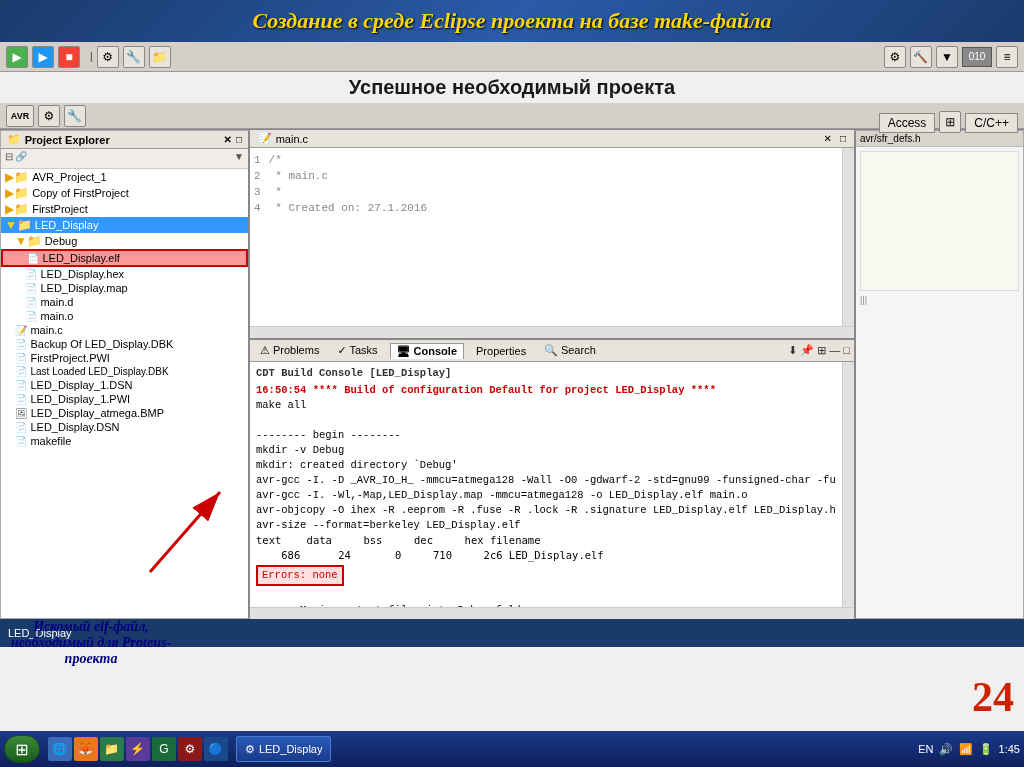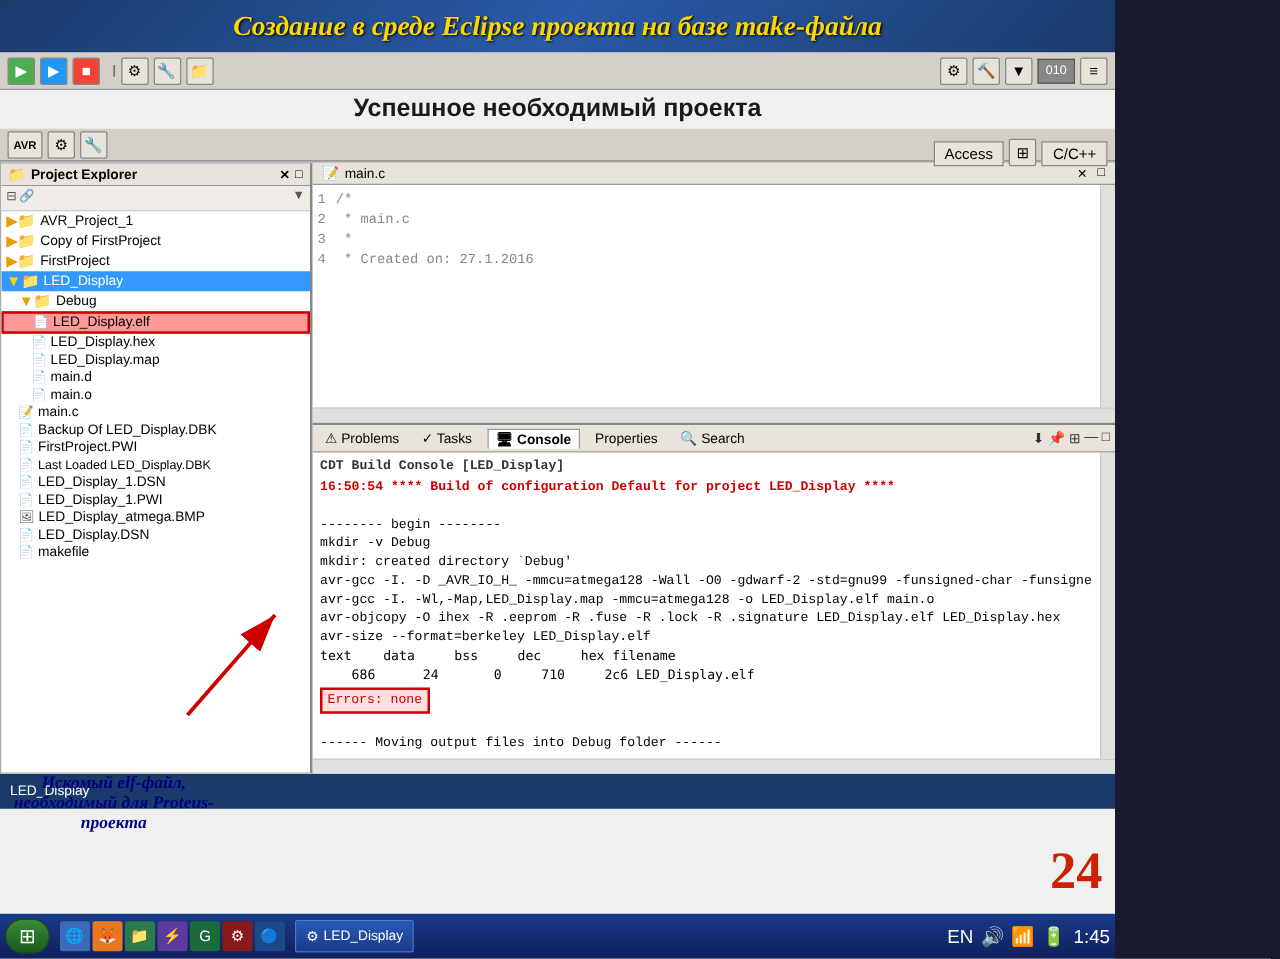--- a/index.html
+++ b/index.html
@@ -7,21 +7,21 @@
       width: 1024px;
       height: 767px;
       overflow: hidden;
       font-family: Arial, sans-serif;
       background: #1a1a2e;
       position: relative;
     }
 
     
     .slide {
-      width: 892px;
+      width: 1024px;
       height: 767px;
       background: #f0f0f0;
       position: relative;
       overflow: hidden;
     }
 
     
     .slide-title {
       background: linear-gradient(135deg, #1a3a6b, #2a5aa8, #1a3a6b);
       padding: 8px 16px;
@@ -264,21 +264,21 @@
       align-items: center;
       gap: 4px;
     }
 
     .taskbar-right {
       margin-left: auto;
       display: flex;
       align-items: center;
       gap: 6px;
       color: white;
-      font-size: 15px;
+      font-size: 11px;
     }
 
     .slide-number {
       position: absolute;
       bottom: 46px;
       right: 10px;
       font-size: 42px;
       font-weight: bold;
       color: #cc2200;
       font-family: 'Times New Roman', serif;
@@ -484,20 +484,21 @@
             <span style="font-size:11px;cursor:pointer;color:#333;">📌</span>
             <span style="font-size:11px;cursor:pointer;color:#333;">⊞</span>
             <span style="font-size:11px;cursor:pointer;color:#333;">—</span>
             <span style="font-size:11px;cursor:pointer;color:#333;">□</span>
           </div>
         </div>
         <div style="display:flex;flex:1;overflow:hidden;">
           <div class="console-content" style="flex:1;overflow:auto;">
             <div class="console-header">CDT Build Console [LED_Display]</div>
             <div style="color:#cc0000;font-weight:bold;">16:50:54 **** Build of configuration Default for project LED_Display ****</div>
+            <div>make all</div>
             <div>&nbsp;</div>
             <div>-------- begin --------</div>
             <div>mkdir -v Debug</div>
             <div>mkdir: created directory `Debug'</div>
             <div style="overflow:hidden;white-space:nowrap;">avr-gcc -I. -D _AVR_IO_H_ -mmcu=atmega128 -Wall -O0 -gdwarf-2 -std=gnu99 -funsigned-char -funsigned-bitfi</div>
             <div style="overflow:hidden;white-space:nowrap;">avr-gcc -I. -Wl,-Map,LED_Display.map -mmcu=atmega128 -o LED_Display.elf main.o</div>
             <div style="overflow:hidden;white-space:nowrap;">avr-objcopy -O ihex -R .eeprom -R .fuse -R .lock -R .signature LED_Display.elf LED_Display.hex</div>
             <div>avr-size --format=berkeley LED_Display.elf</div>
             <div style="font-family:monospace;">   text&nbsp;&nbsp;&nbsp;&nbsp;data&nbsp;&nbsp;&nbsp;&nbsp;&nbsp;bss&nbsp;&nbsp;&nbsp;&nbsp;&nbsp;dec&nbsp;&nbsp;&nbsp;&nbsp;&nbsp;hex filename</div>
             <div style="font-family:monospace;">&nbsp;&nbsp;&nbsp;&nbsp;686&nbsp;&nbsp;&nbsp;&nbsp;&nbsp;&nbsp;24&nbsp;&nbsp;&nbsp;&nbsp;&nbsp;&nbsp;&nbsp;0&nbsp;&nbsp;&nbsp;&nbsp;&nbsp;710&nbsp;&nbsp;&nbsp;&nbsp;&nbsp;2c6 LED_Display.elf</div>
@@ -507,20 +508,29 @@
             <div>&nbsp;</div>
             <div>------ Moving output files into Debug folder ------</div>
 
           </div>
           <div style="width:12px;background:#e0e0e0;border-left:1px solid #ccc;"></div>
         </div>
         <div style="height:12px;background:#e0e0e0;border-top:1px solid #ccc;"></div>
       </div>
     </div>
 
+    <div class="right-panel">
+      <div class="mini-panel-tab">
+        <span>avr/sfr_defs.h</span>
+      </div>
+      <div style="padding:4px;font-size:10px;color:#666;">
+        <div style="height:140px;background:#f8f8f0;border:1px solid #ddd;"></div>
+        <div style="margin-top:4px;font-size:9px;color:#888;">|||</div>
+      </div>
+    </div>
   </div>
 
   <div class="status-bar">
     <span>LED_Display</span>
   </div>
 
   <div class="annotation">
     <span>Искомый elf-файл, необходимый для Proteus-проекта</span>
   </div>
 

